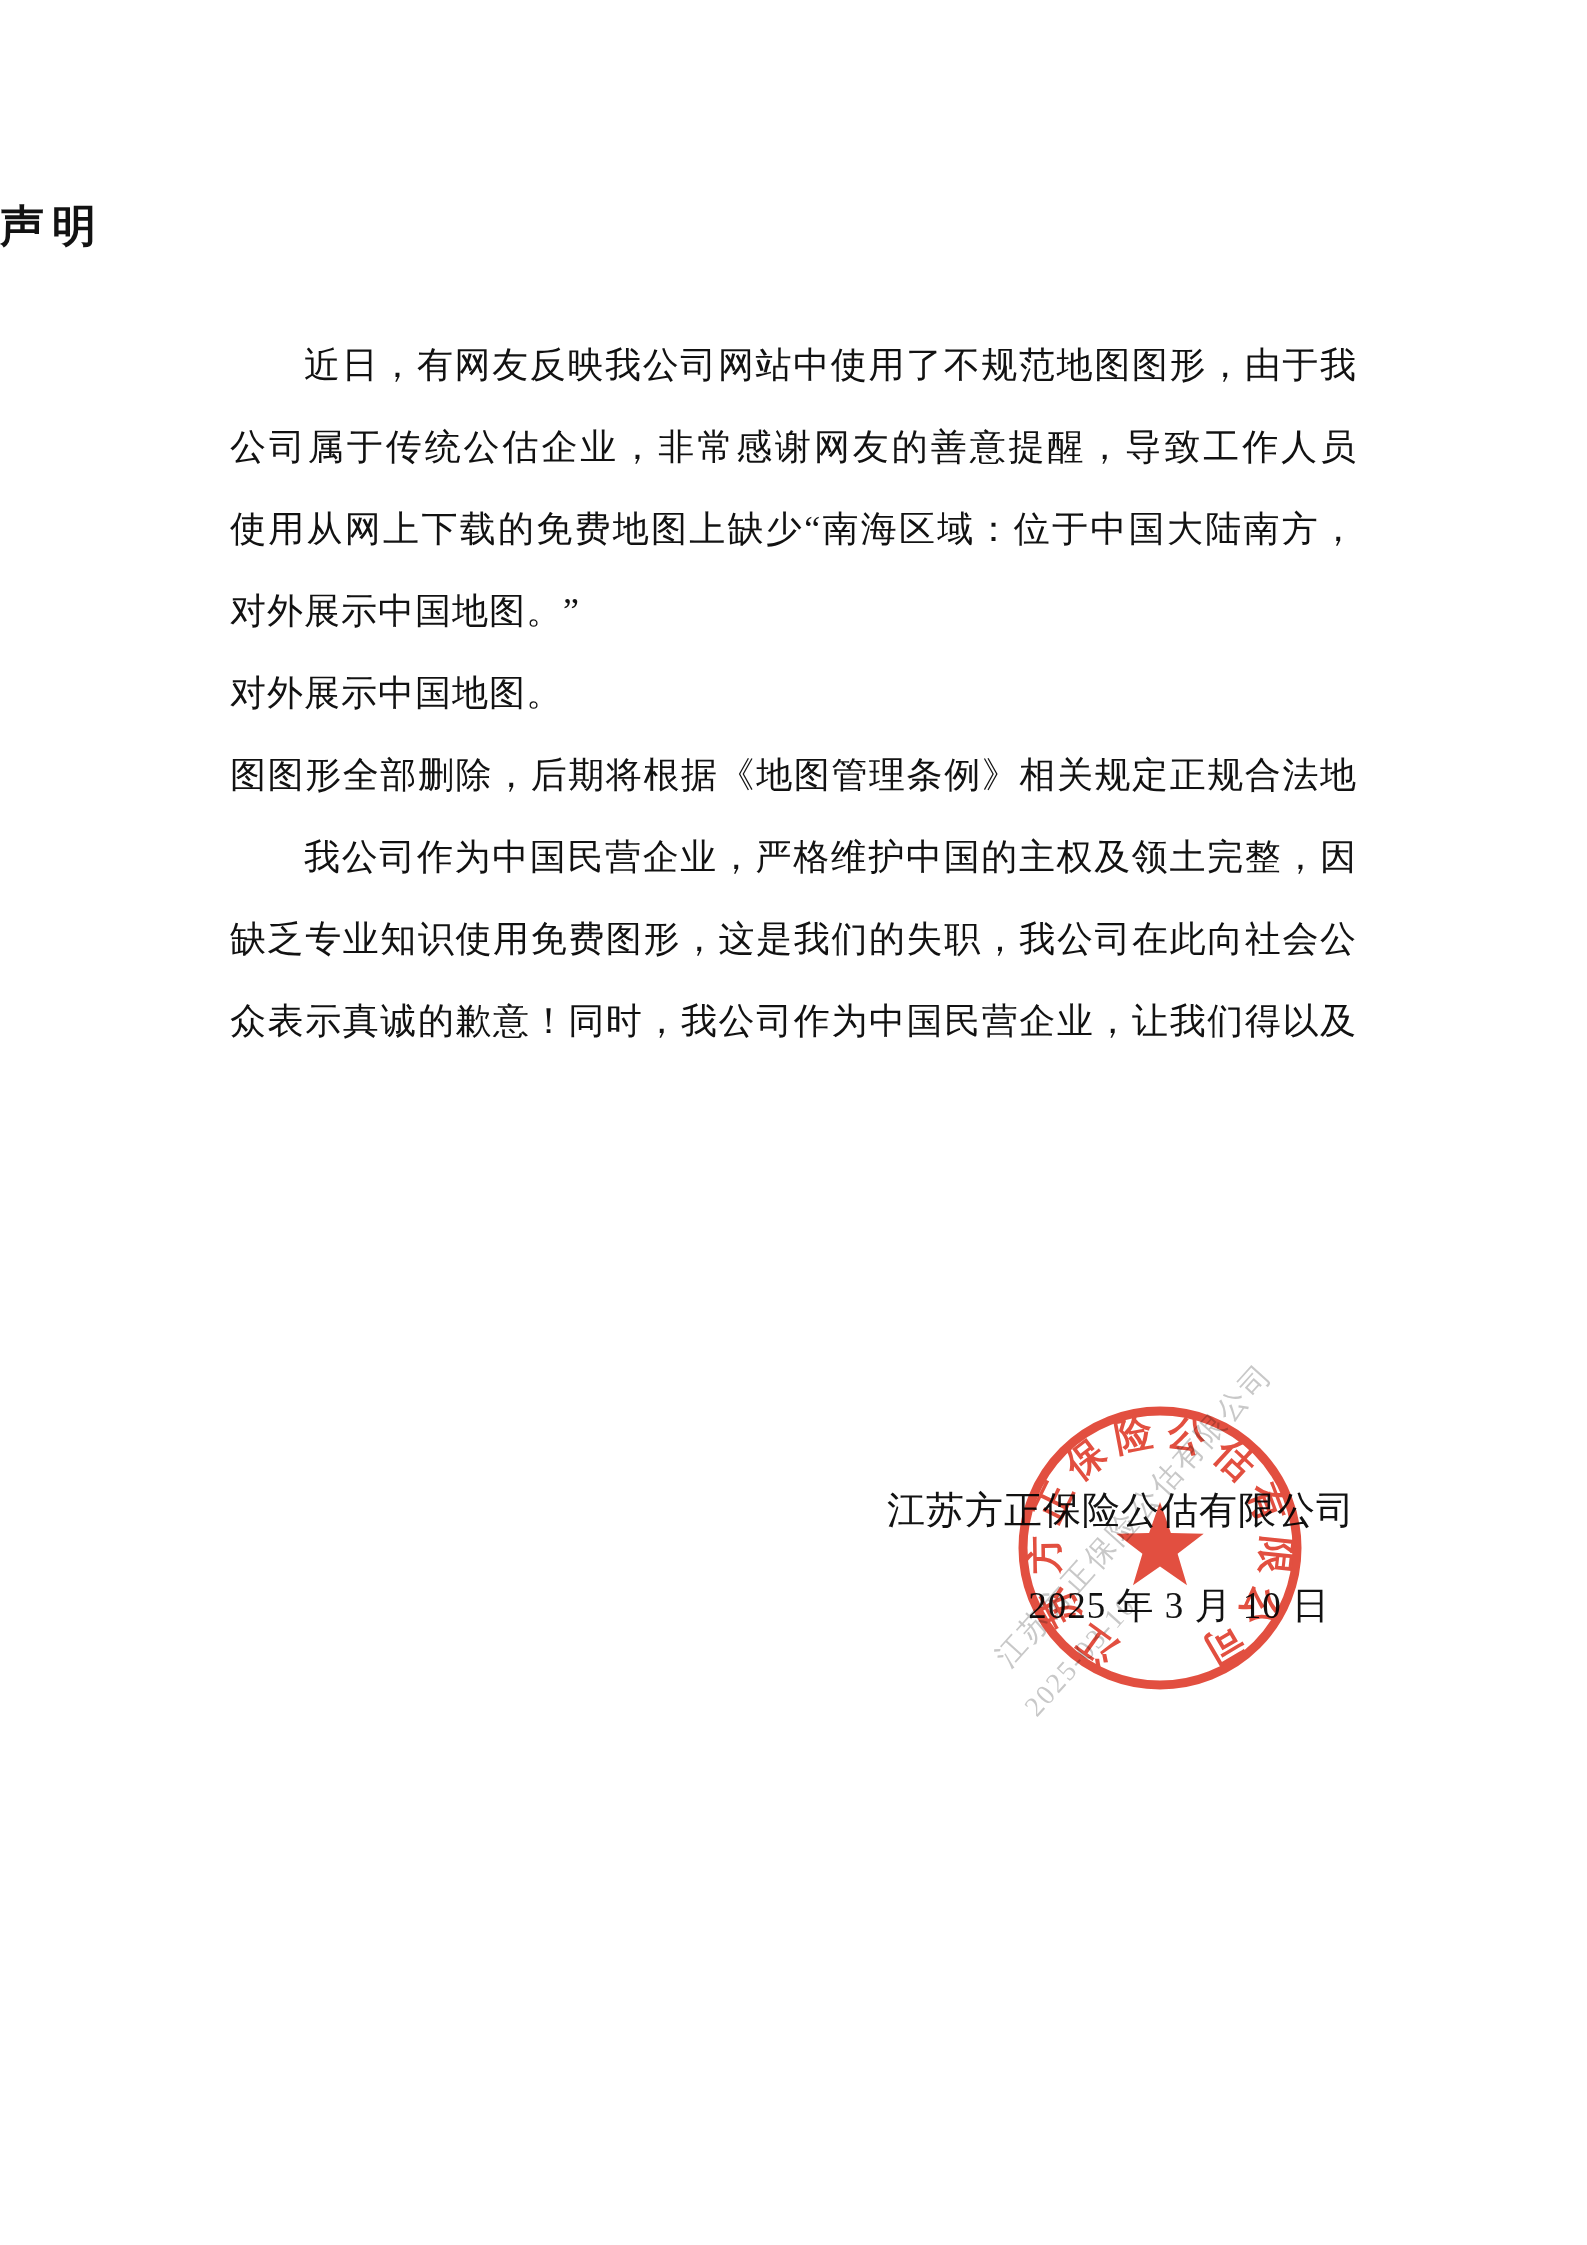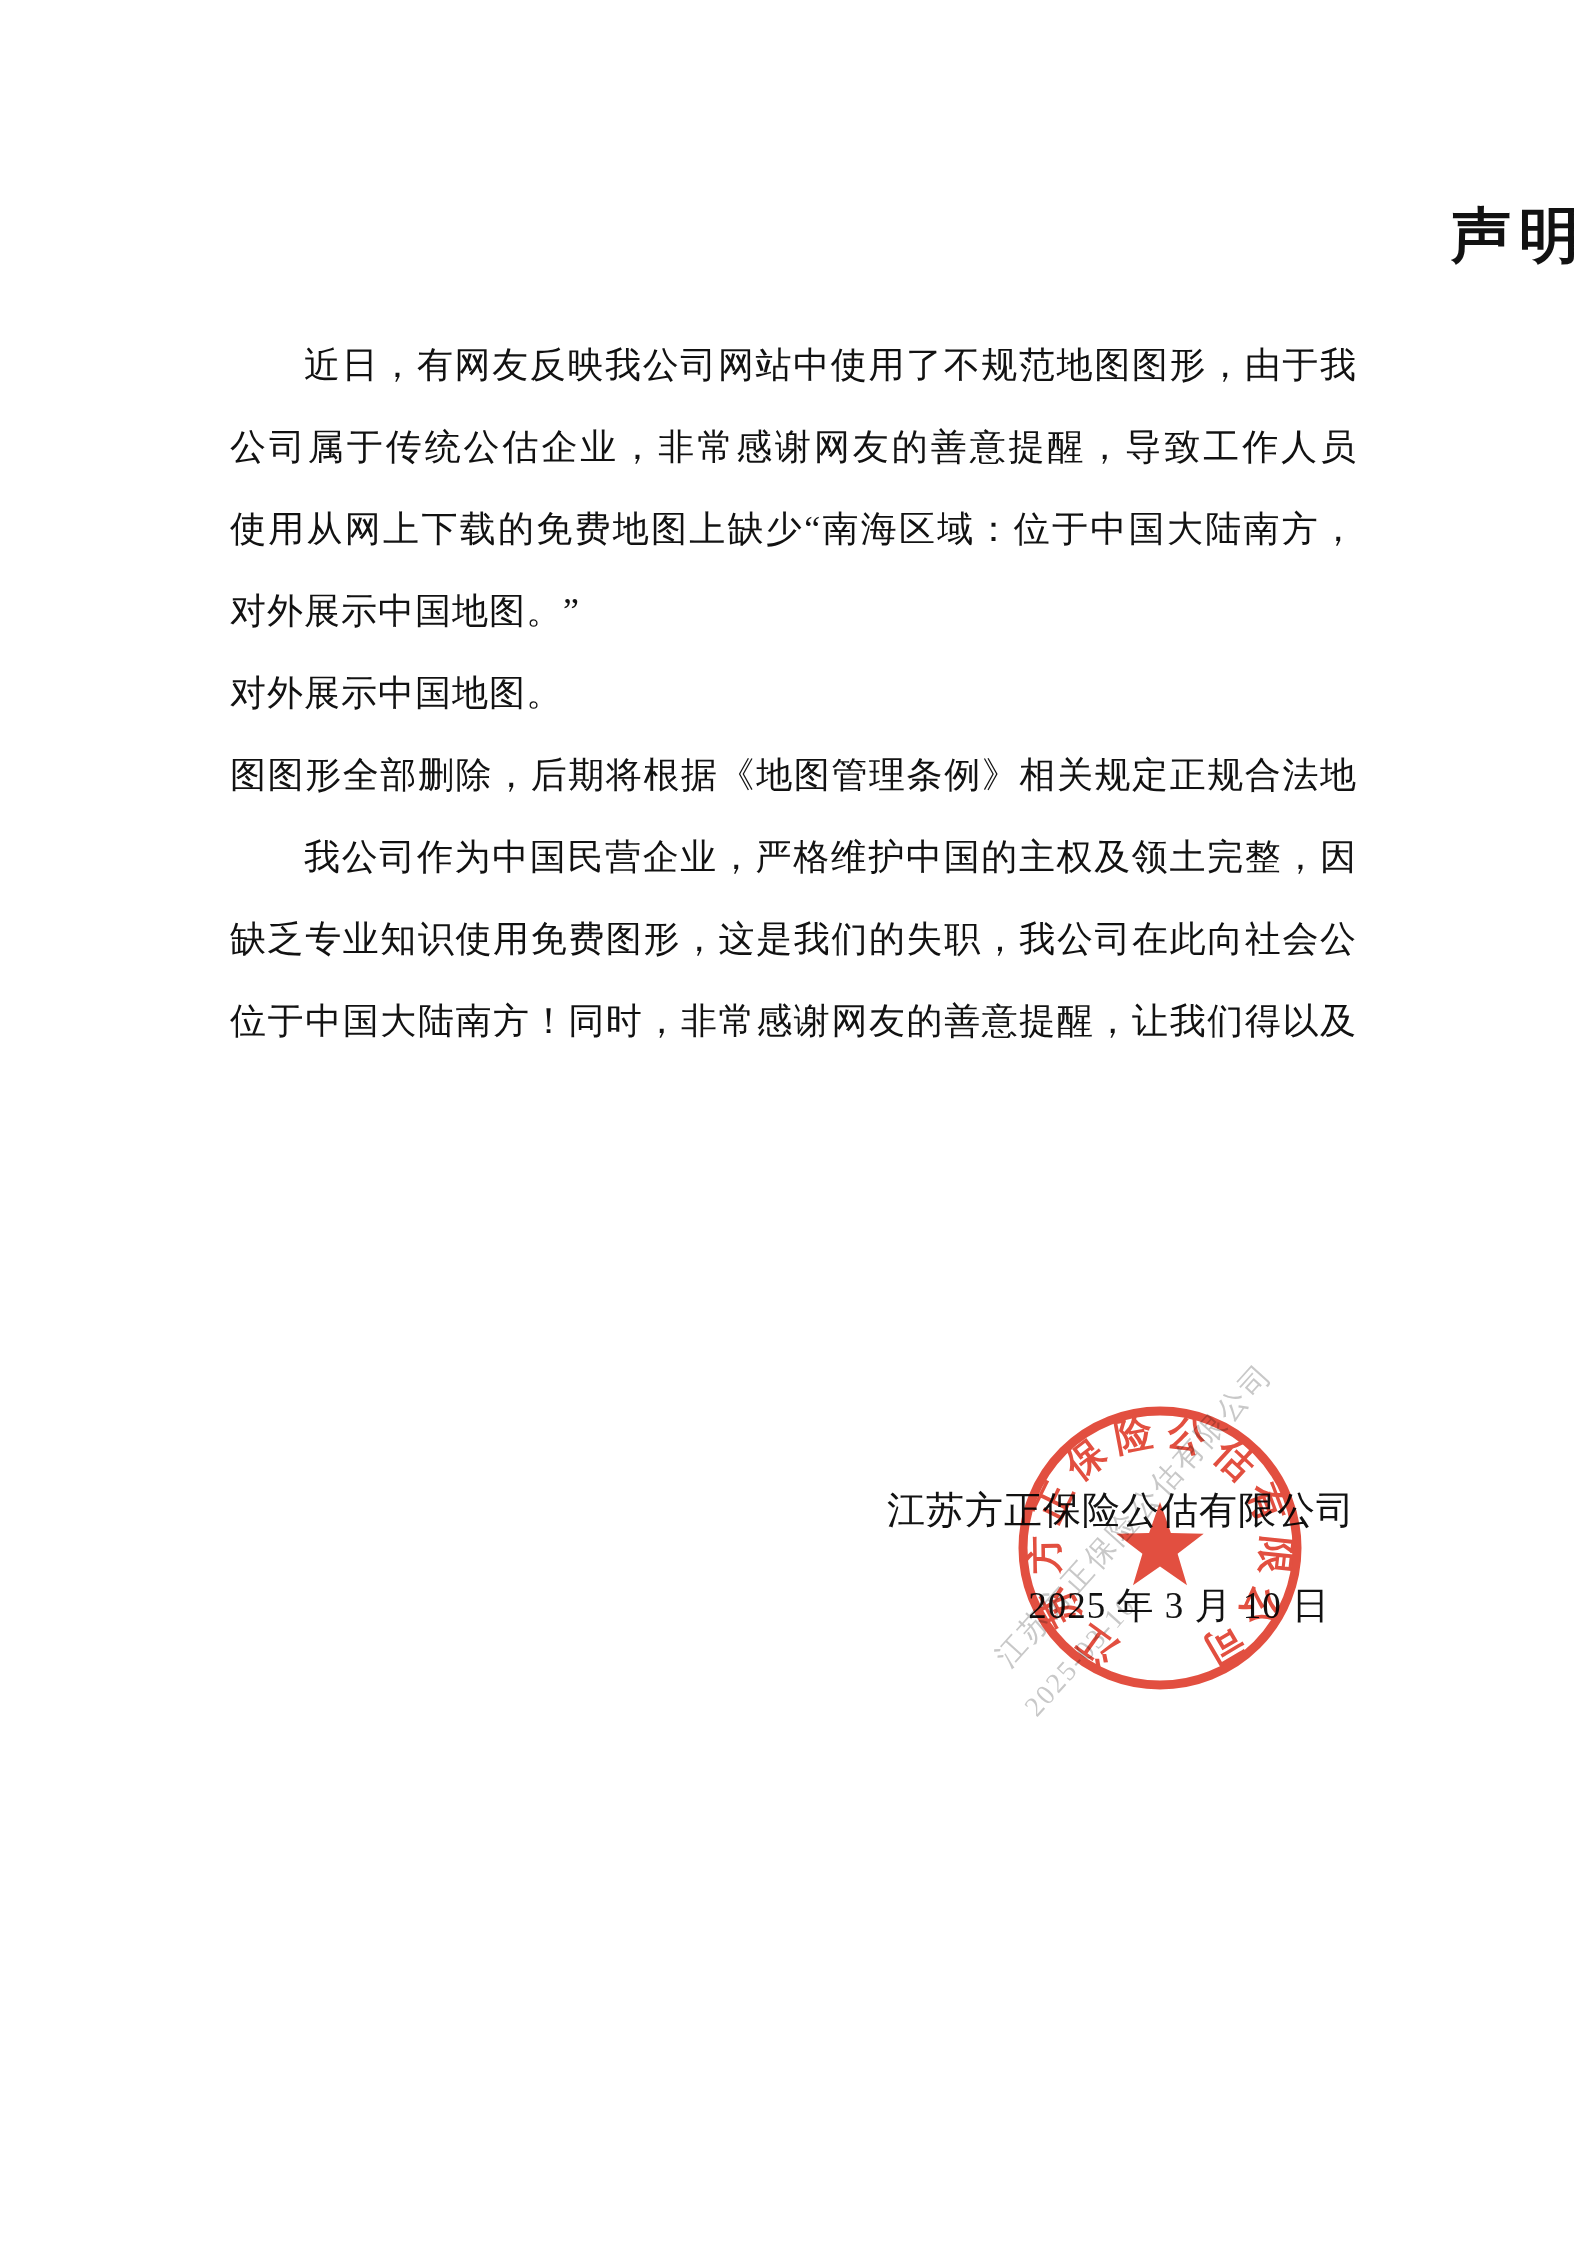--- a/index.html
+++ b/index.html
@@ -7,22 +7,22 @@
     position:relative;
     width:1587px;height:2245px;
     background:#ffffff;
     overflow:hidden;
     font-family:"Liberation Serif","DejaVu Serif",serif;
     color:#121212;
   }
   .title{
     position:absolute;
     left:0;top:202px;width:1587px;
-    text-align:right;
-    font-size:60px;font-weight:bold;
+    text-align:left;
+    font-size:44px;font-weight:bold;
     letter-spacing:8px;
     line-height:1.15;
   }
   .body-text{
     position:absolute;
     left:230px;top:324px;width:1127px;
   }
   .line{
     height:82px;line-height:82px;
     font-size:36px;
@@ -85,21 +85,21 @@
     <div class="line first">近日，有网友反映我公司网站中使用了不规范地图图形，由于我</div>
     <div class="line">公司属于传统公估企业，非常感谢网友的善意提醒，导致工作人员</div>
     <div class="line">使用从网上下载的免费地图上缺少“南海区域：位于中国大陆南方，</div>
     <div class="line last">对外展示中国地图。”</div>
 
     <div class="line last">对外展示中国地图。</div>
     <div class="line">图图形全部删除，后期将根据《地图管理条例》相关规定正规合法地</div>
 
     <div class="line first">我公司作为中国民营企业，严格维护中国的主权及领土完整，因</div>
     <div class="line">缺乏专业知识使用免费图形，这是我们的失职，我公司在此向社会公</div>
-    <div class="line">位于中国大陆南方！同时，非常感谢网友的善意提醒，让我们得以及</div>
+    <div class="line">众表示真诚的歉意！同时，我公司作为中国民营企业，让我们得以及</div>
   </div>
 
   <div class="wm wm1">江苏方正保险公估有限公司</div>
   <div class="wm wm2">2025-03-10</div>
 
   <div class="sig-company">江苏方正保险公估有限公司</div>
   <div class="sig-date">2025 年 3 月 10 日</div>
 
   <svg class="seal" viewBox="0 0 292 292" xmlns="http://www.w3.org/2000/svg">
     <circle class="seal-ring" cx="146" cy="146" r="137"></circle>

